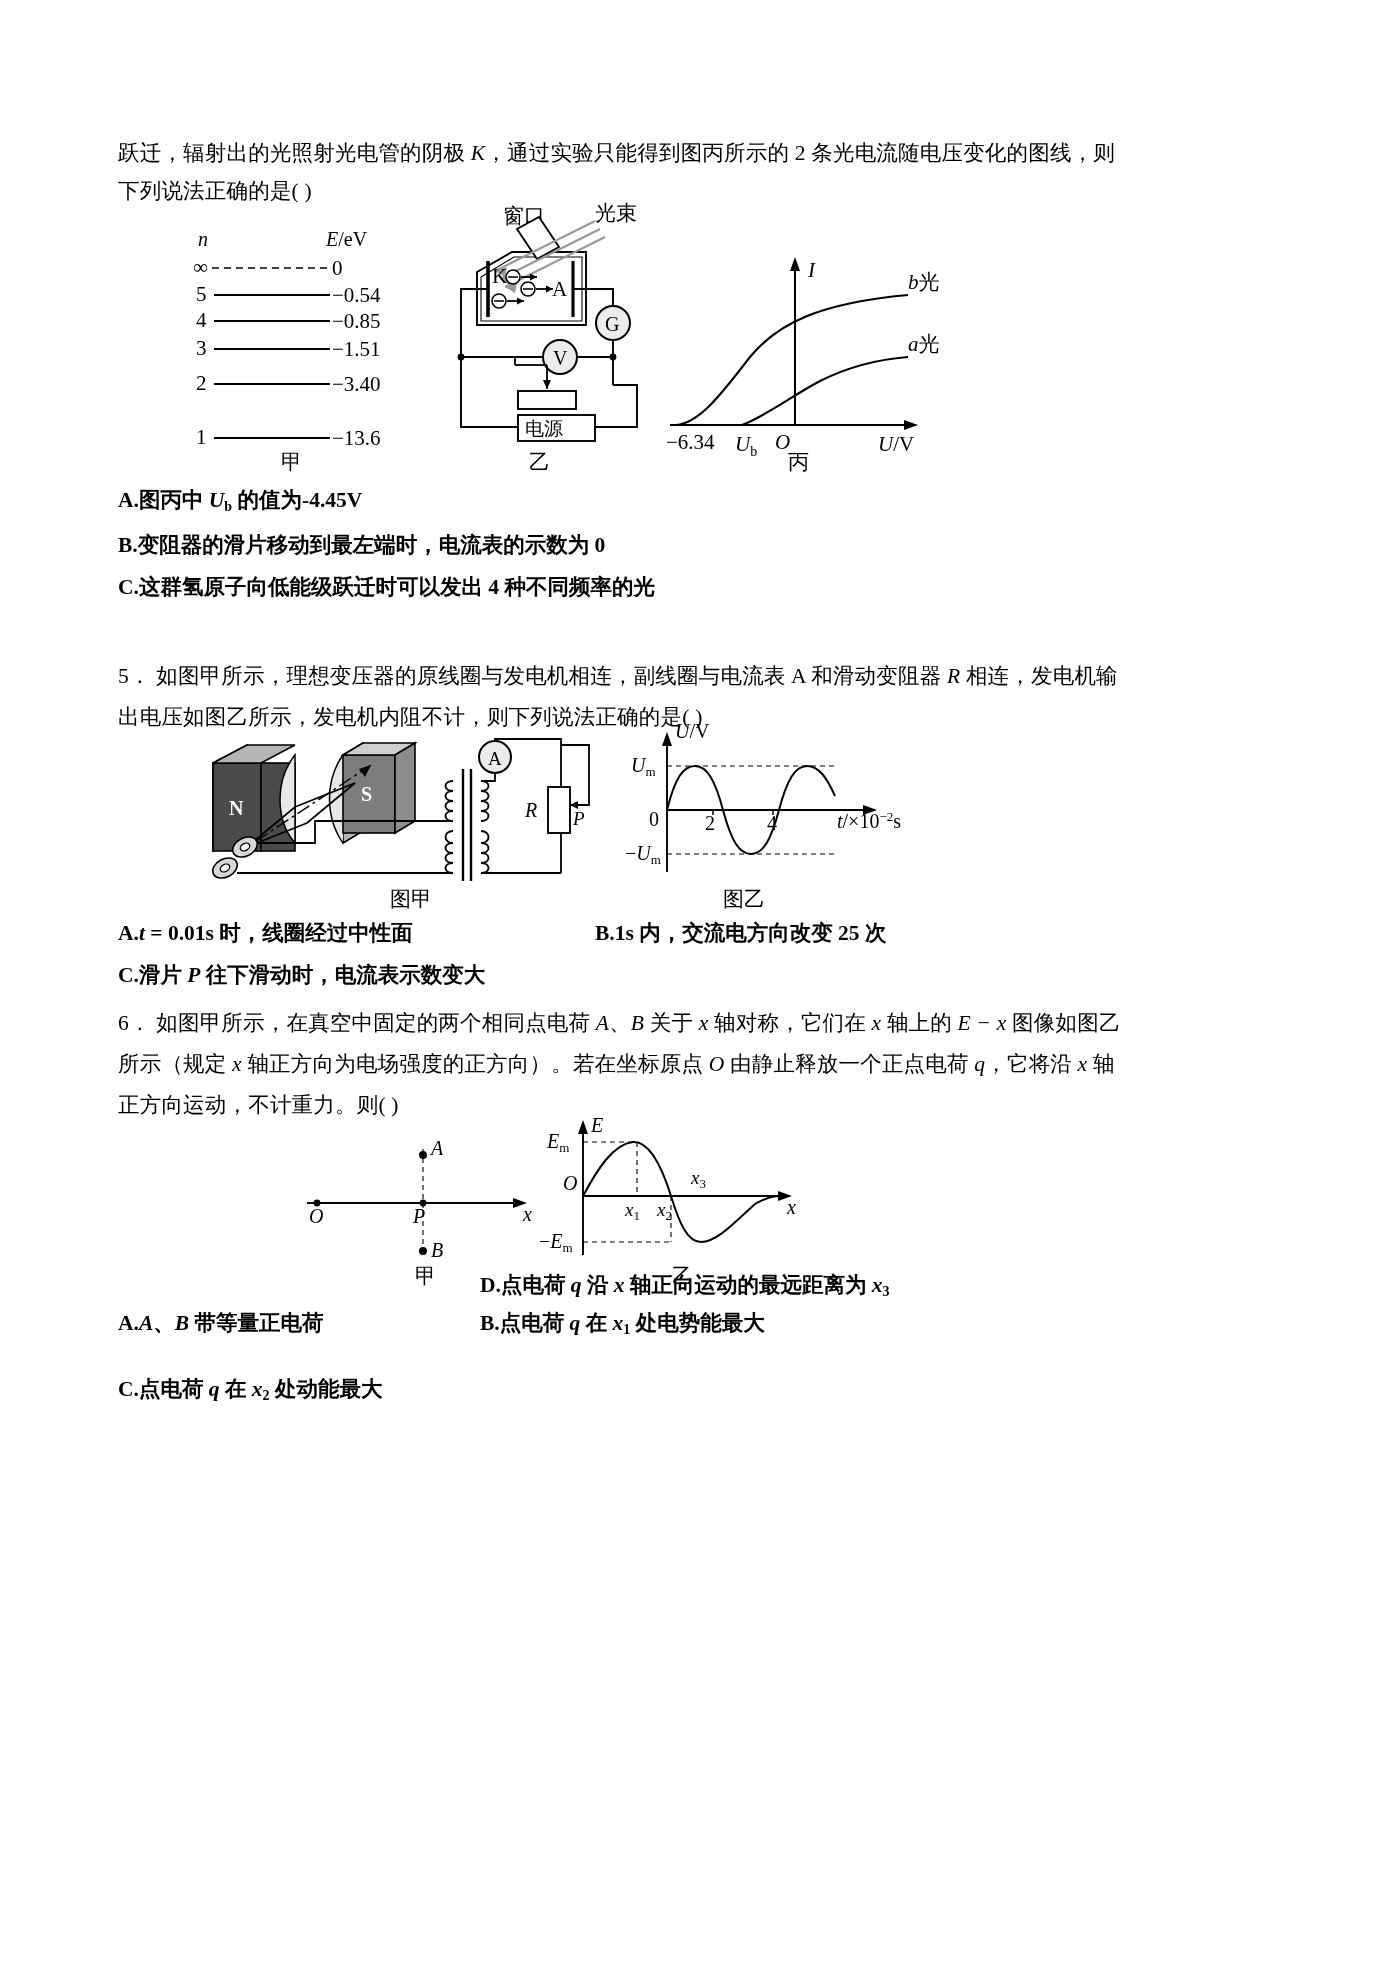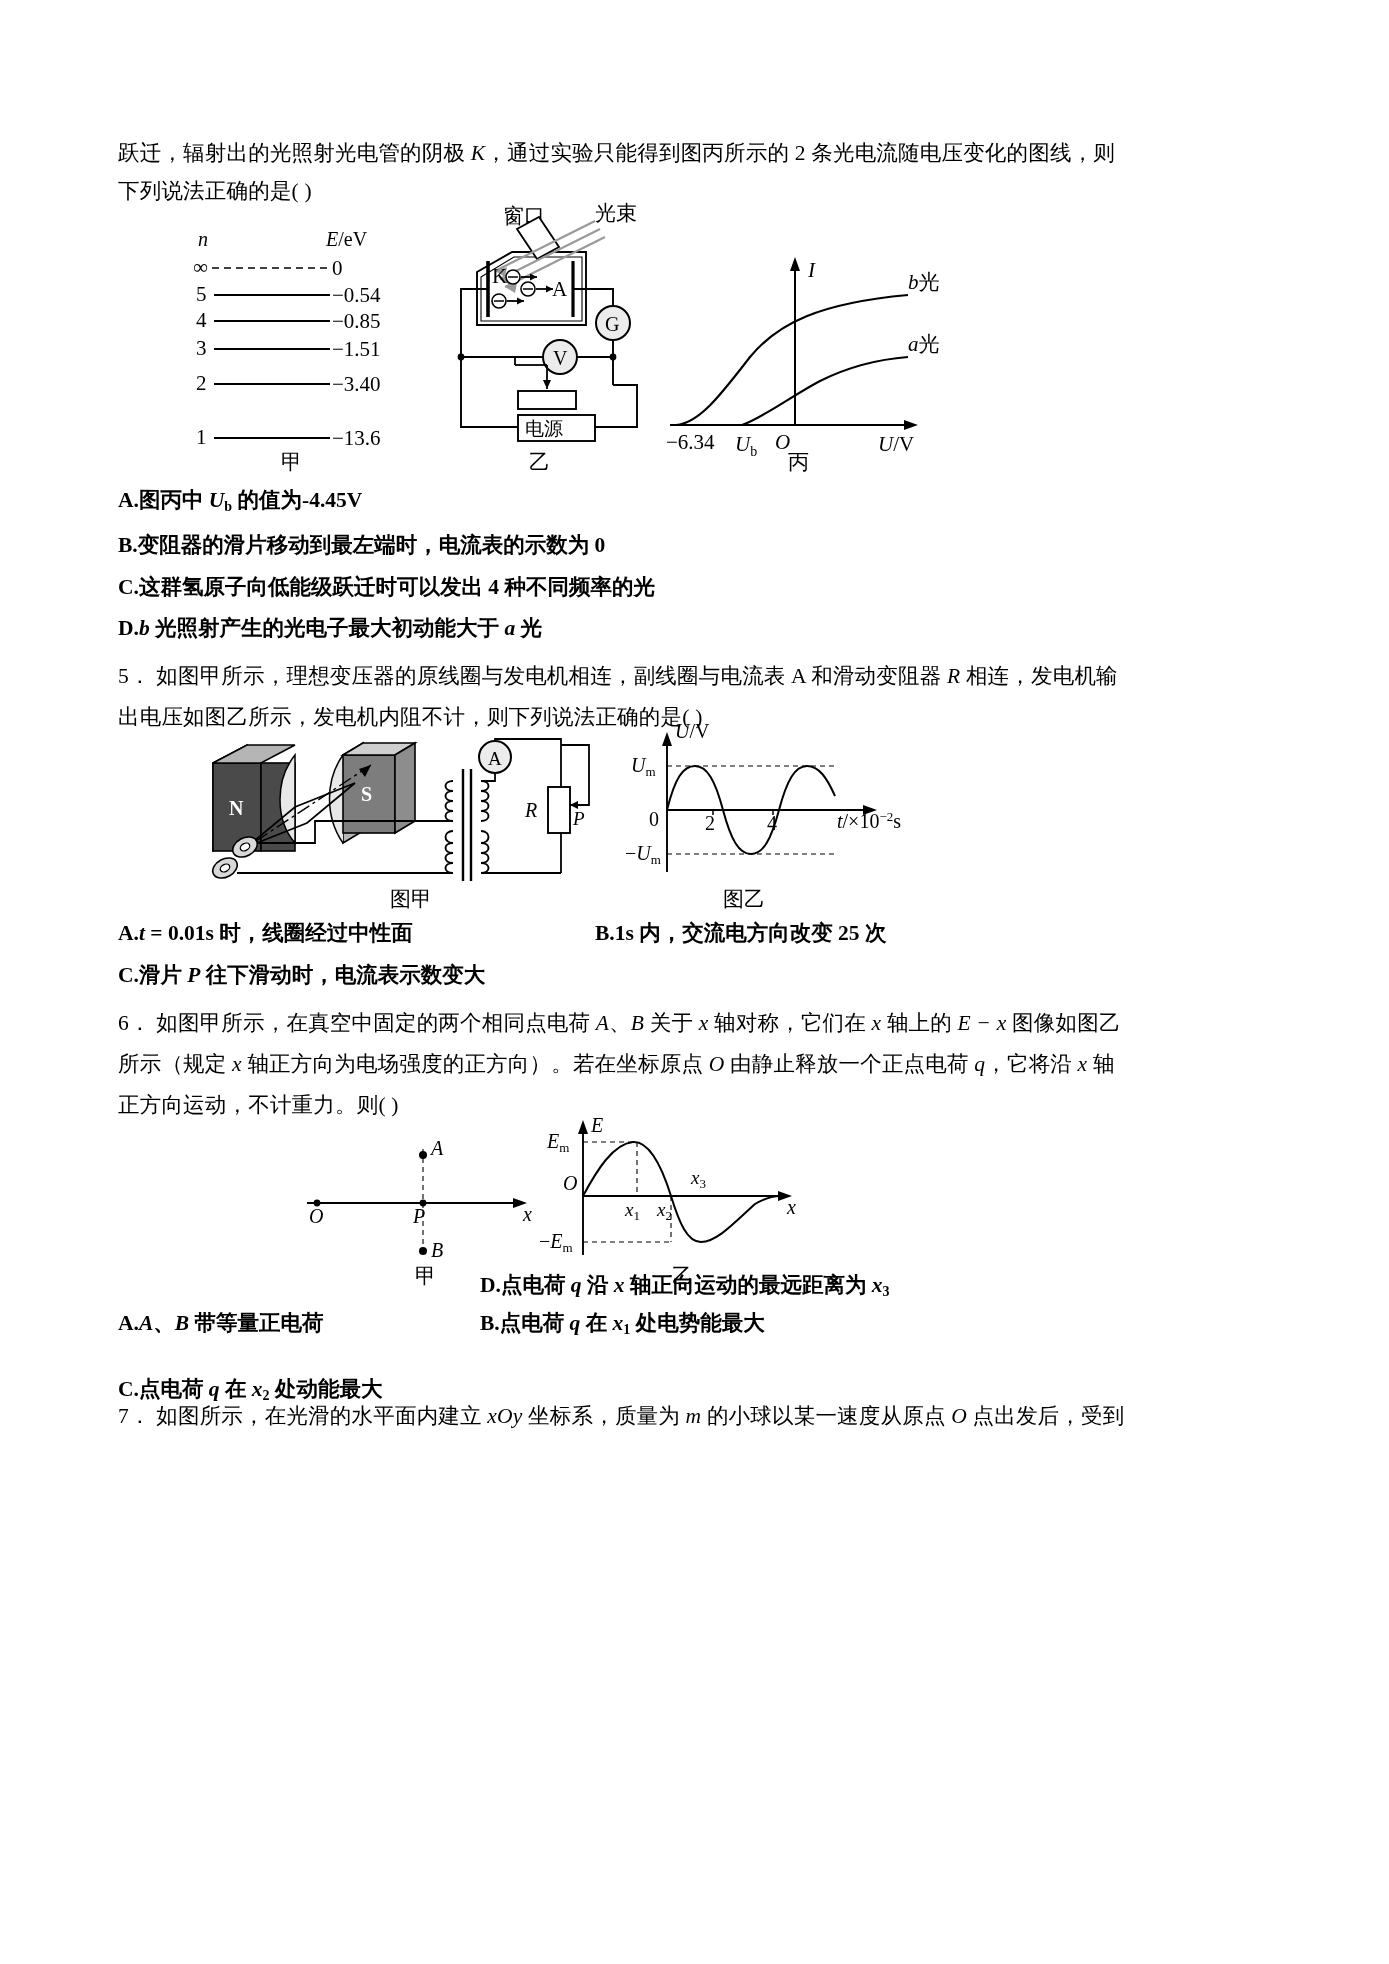--- a/index.html
+++ b/index.html
@@ -168,23 +168,20 @@
       <text x="248" y="106" font-size="21" font-family="Liberation Sans, sans-serif"><tspan font-style="italic" font-family="Liberation Serif, serif">a</tspan>光</text>
     </svg>
   </div>
   <div class="cap" style="left:788px;top:448px;">丙</div>
 
   <div class="opt" style="left:118px;top:485px;">
     <span>A.图丙中 <span class="it">U</span><span class="sub">b</span> 的值为-4.45V</span>
   </div>
   <div class="opt" style="left:118px;top:530px;">B.变阻器的滑片移动到最左端时，电流表的示数为 0</div>
   <div class="opt" style="left:118px;top:572px;">C.这群氢原子向低能级跃迁时可以发出 4 种不同频率的光</div>
-  <div class="opt" style="left:118px;top:613px;">
-    <span>D.<span class="it">b</span> 光照射产生的光电子最大初动能大于 <span class="it">a</span> 光</span>
-  </div>
 
   <div class="para" style="left:118px;top:655px;">
     <span>5．</span><span> 如图甲所示，理想变压器的原线圈与发电机相连，副线圈与电流表 A 和滑动变阻器 <span class="it">R</span> 相连，发电机输</span>
   </div>
   <div class="para" style="left:118px;top:696px;">
     <span>出电压如图乙所示，发电机内阻不计，则下列说法正确的是(  )</span>
   </div>
 
   <div class="fig" style="left:195px;top:725px;">
     <svg width="400" height="160" viewBox="0 0 400 160">
@@ -373,17 +370,14 @@
   <div class="opt" style="left:480px;top:1308px;">
     <span>B.点电荷 <span class="it">q</span> 在 <span class="it">x</span><span class="sub">1</span> 处电势能最大</span>
   </div>
   <div class="opt" style="left:118px;top:1350px;margin-top:24px;">
     <span>C.点电荷 <span class="it">q</span> 在 <span class="it">x</span><span class="sub">2</span> 处动能最大</span>
   </div>
   <div class="opt" style="left:480px;top:1270px;">
     <span>D.点电荷 <span class="it">q</span> 沿 <span class="it">x</span> 轴正向运动的最远距离为 <span class="it">x</span><span class="sub">3</span></span>
   </div>
 
-  <div class="para" style="left:118px;top:1395px;">
-    <span>7．</span><span> 如图所示，在光滑的水平面内建立 <span class="it">xOy</span> 坐标系，质量为 <span class="it">m</span> 的小球以某一速度从原点 <span class="it">O</span> 点出发后，受到</span>
-  </div>
 
 </div>
 
 </body></html>

